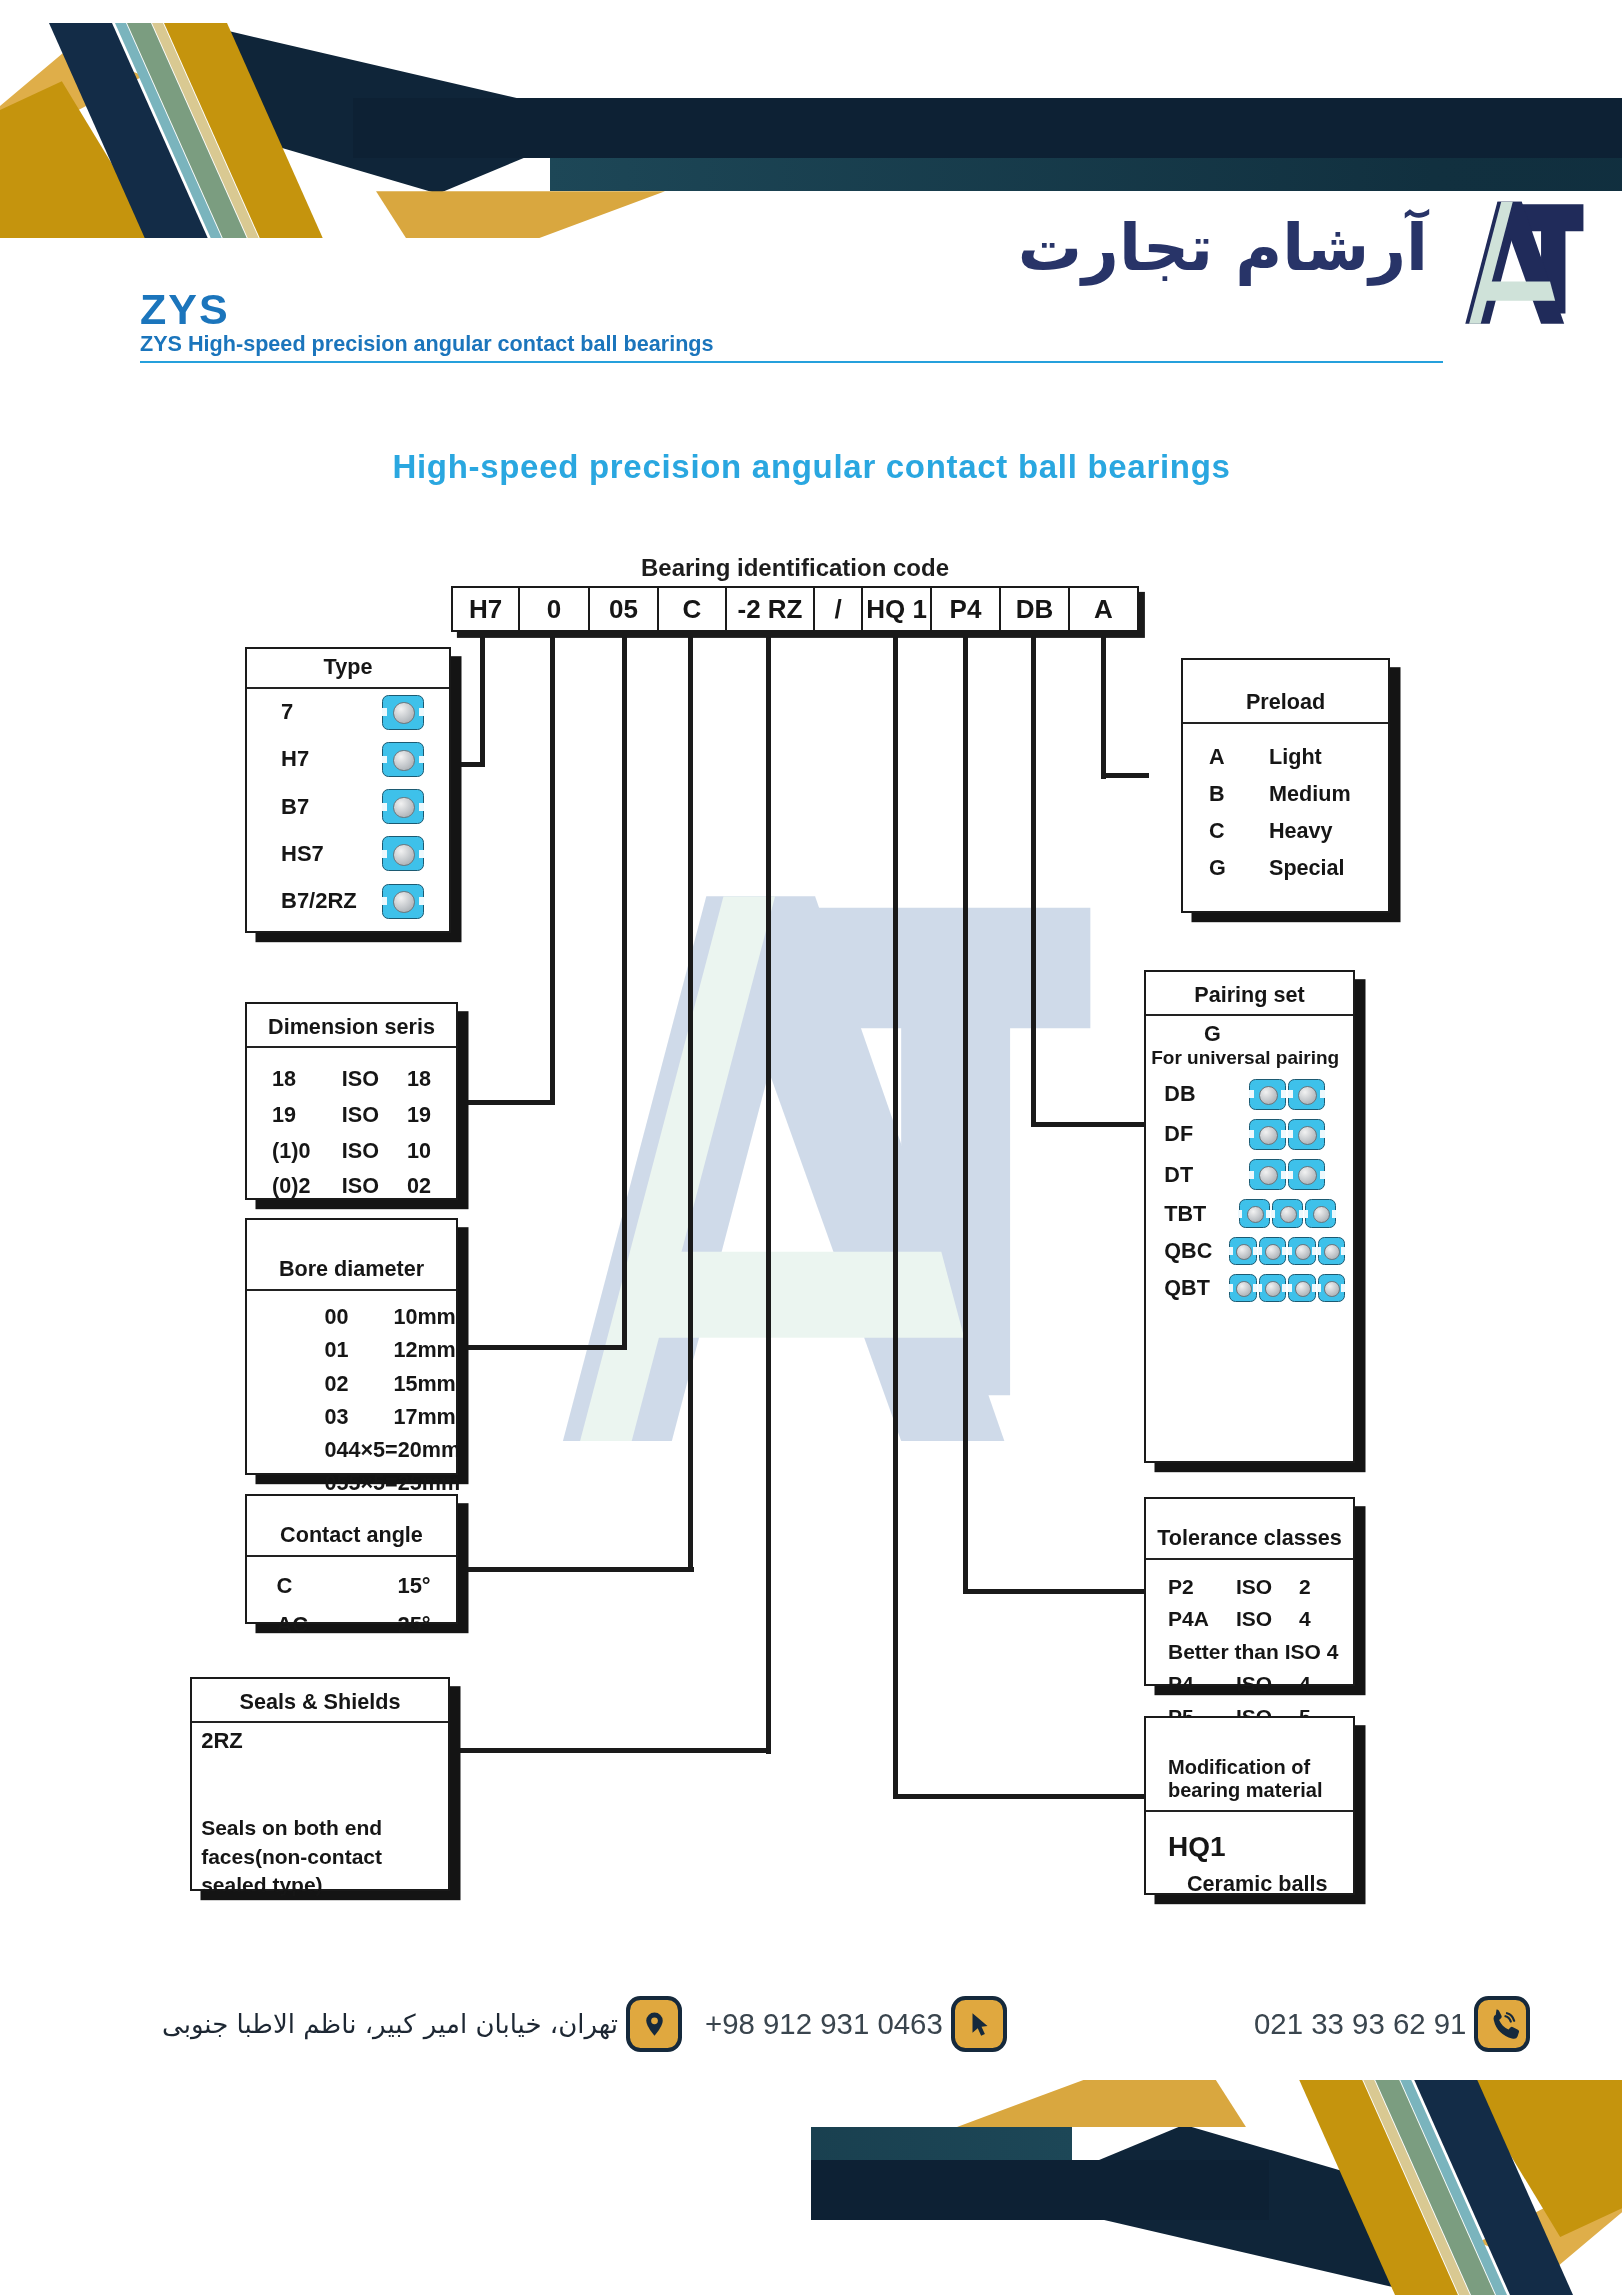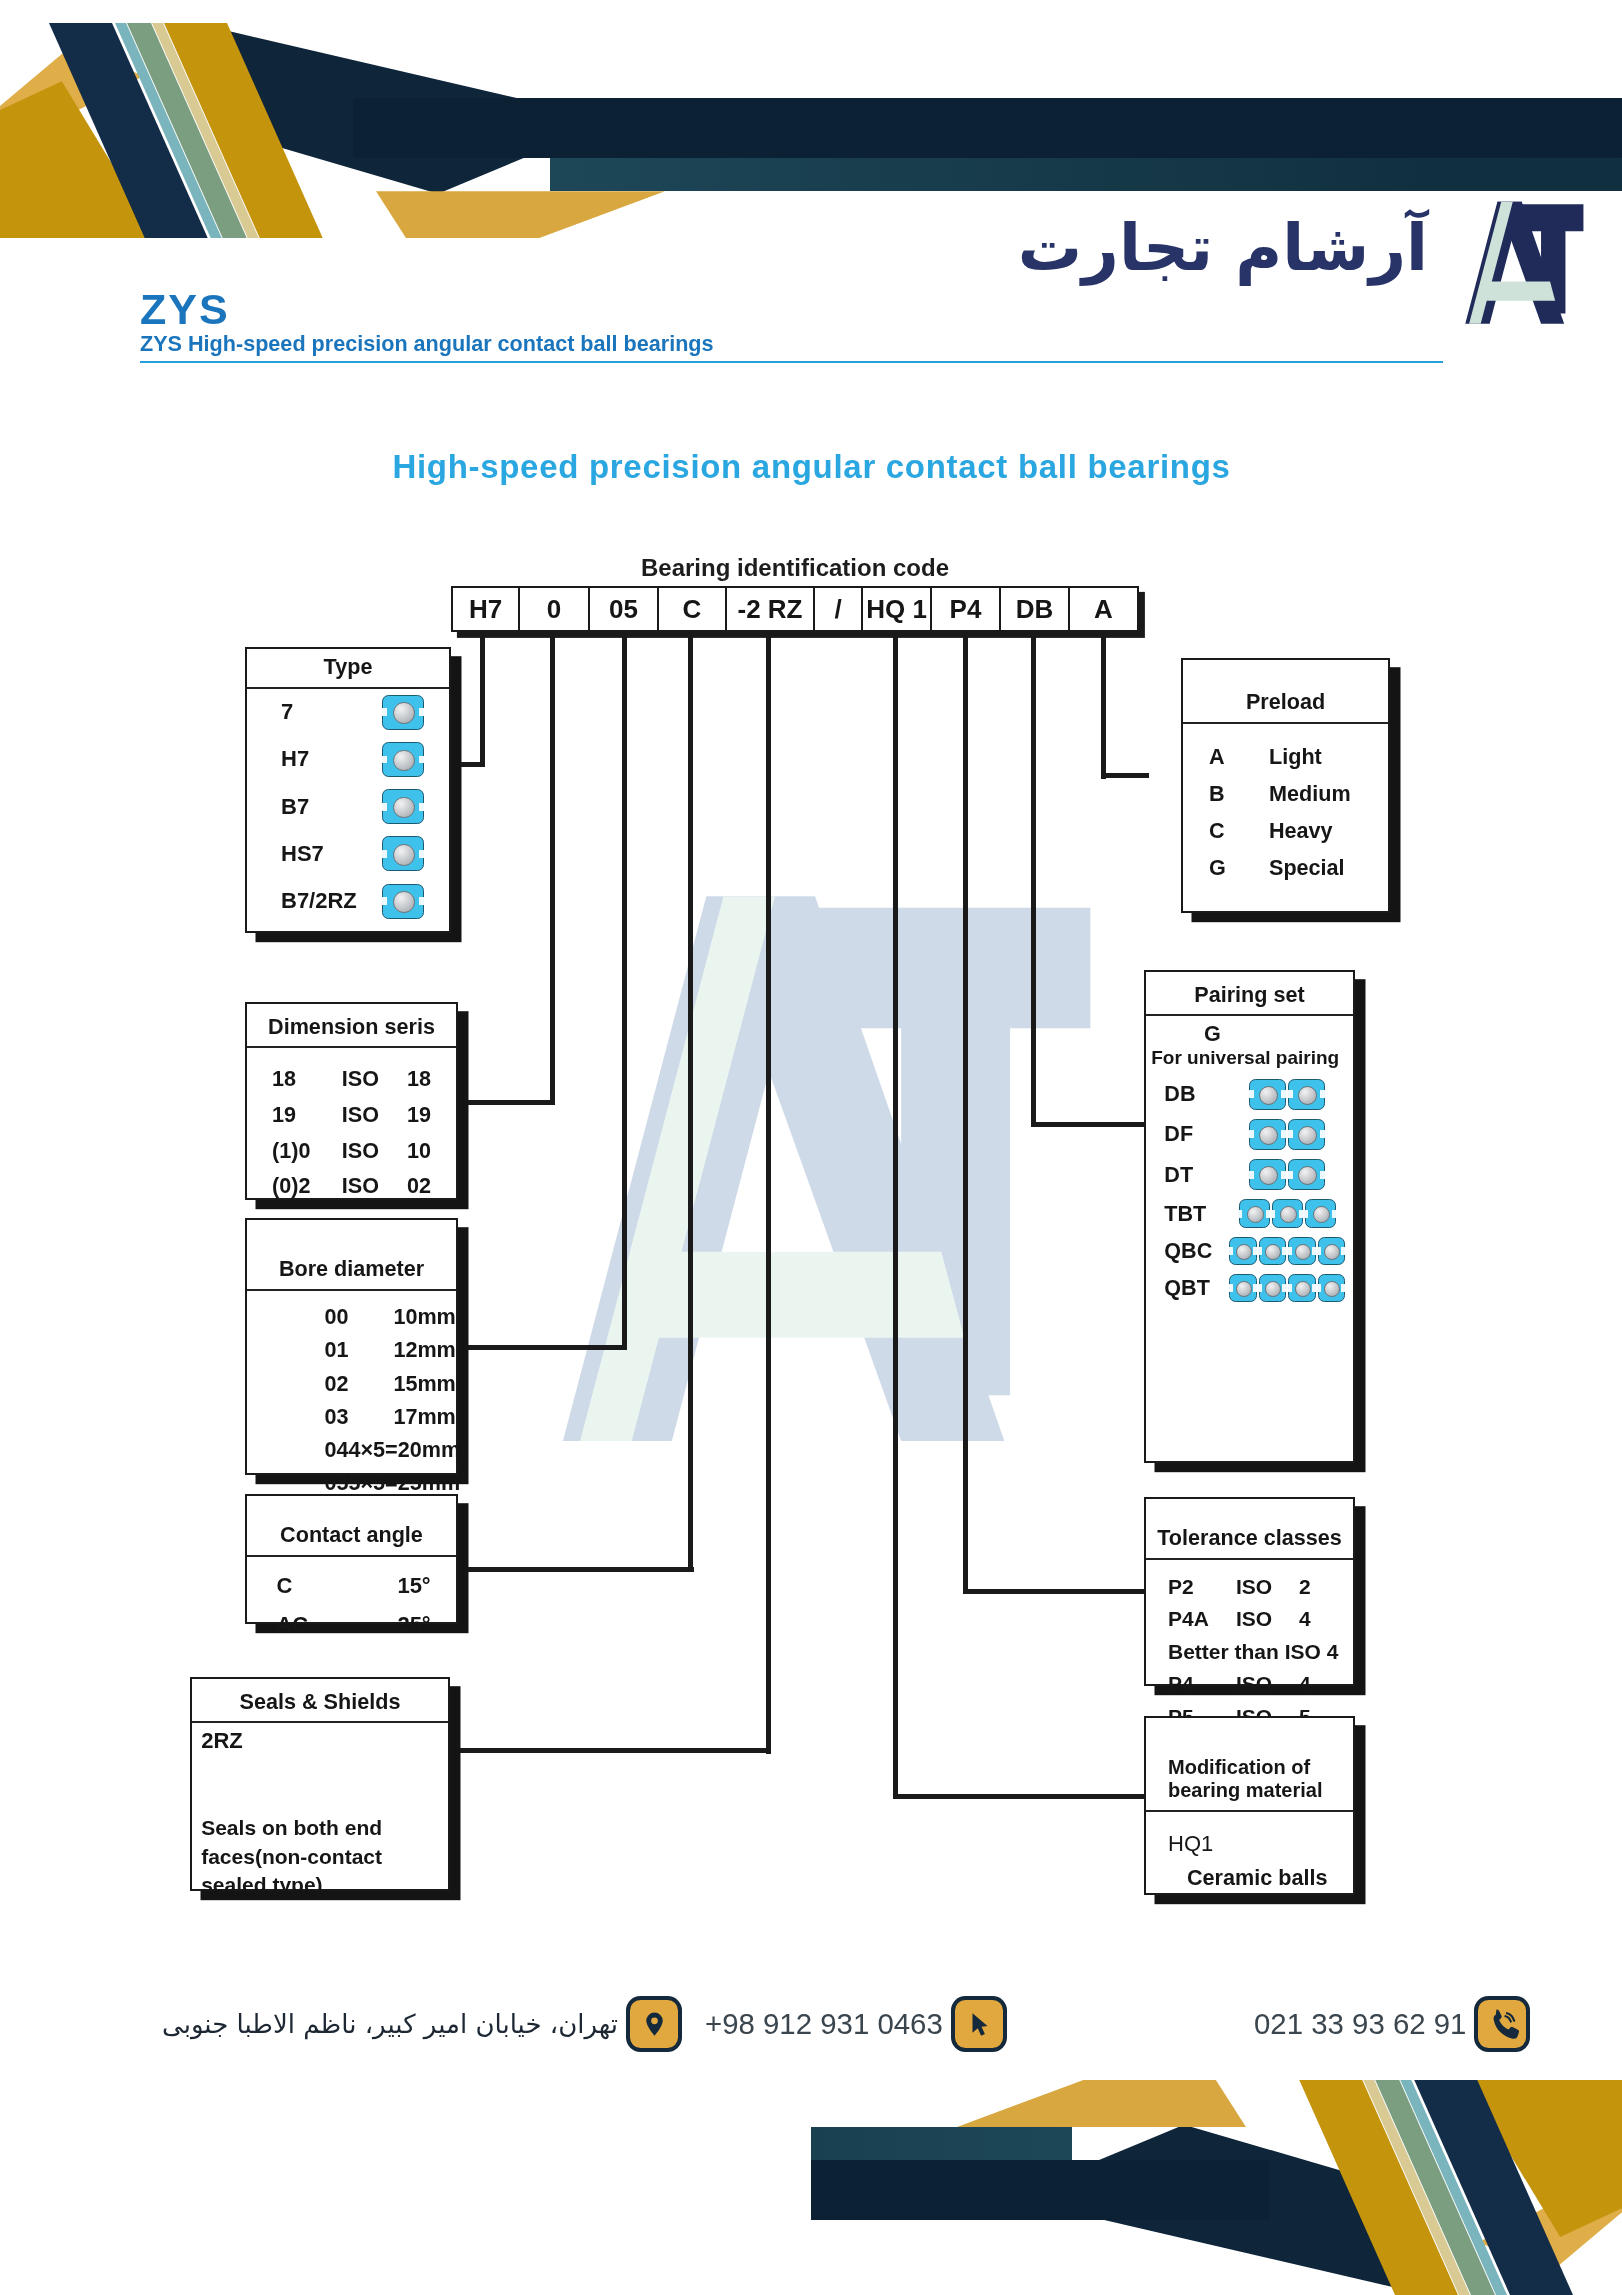--- a/index.html
+++ b/index.html
@@ -101,21 +101,21 @@
   .pair-univ{font-size:19px;font-weight:bold;padding-left:5.2px;margin-bottom:2.6px;white-space:nowrap;}
   .prow{display:flex;align-items:center;padding:0 5.2px 0 18.3px;margin:9.2px 0;}
   .prow .pcode{font-size:21.6px;font-weight:bold;width:62px;}
   .pbrgs{display:flex;gap:2px;flex:1;justify-content:center;}
 
   .tolrow{display:flex;font-size:21px;font-weight:bold;padding-left:22px;margin:8.5px 0;}
   .tolrow .t1{width:68px;} .tolrow .t2{width:63px;}
   .tolrow.full{display:block;}
 
   .mod-head{font-size:20px;font-weight:bold;padding:38px 0 7.9px 22px;border-bottom:2px solid #222;line-height:1.15;}
-  .mod-code{font-size:22px;font-weight:normal;padding:19.6px 0 0 22px;}
+  .mod-code{font-size:28px;font-weight:bold;padding:19.6px 0 0 22px;}
   .mod-desc{font-size:21.6px;font-weight:bold;padding:7.9px 0 0 41px;}
 
   
   .brg{position:relative;display:inline-block;width:42px;height:35px;background:var(--bearing-cyan);
     border:1.3px solid #1c5a72;border-radius:6.5px;flex:none;}
   .brg::before{content:"";position:absolute;left:50%;top:50%;width:19.6px;height:19.6px;margin:-9.8px 0 0 -9.8px;
     background:radial-gradient(circle at 35% 30%,#f2f2f2,#c2c6ca 55%,#9aa0a5);border-radius:50%;
     border:0.7px solid #6d7378;}
   .brg::after{content:"";position:absolute;left:-1.3px;right:-1.3px;top:50%;height:7.9px;margin-top:-3.9px;
     background:linear-gradient(90deg,#eef9fd 0 13%,rgba(0,0,0,0) 13% 87%,#eef9fd 87%);}

